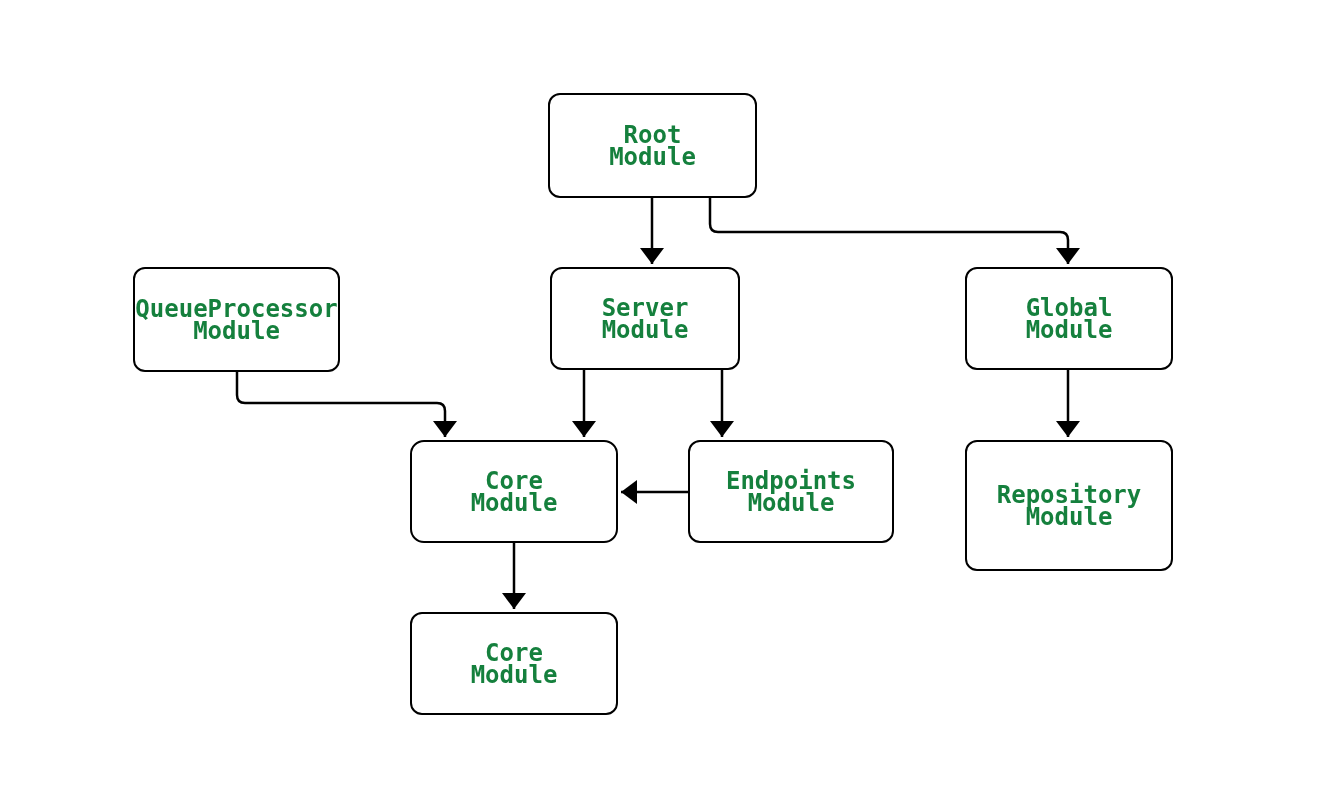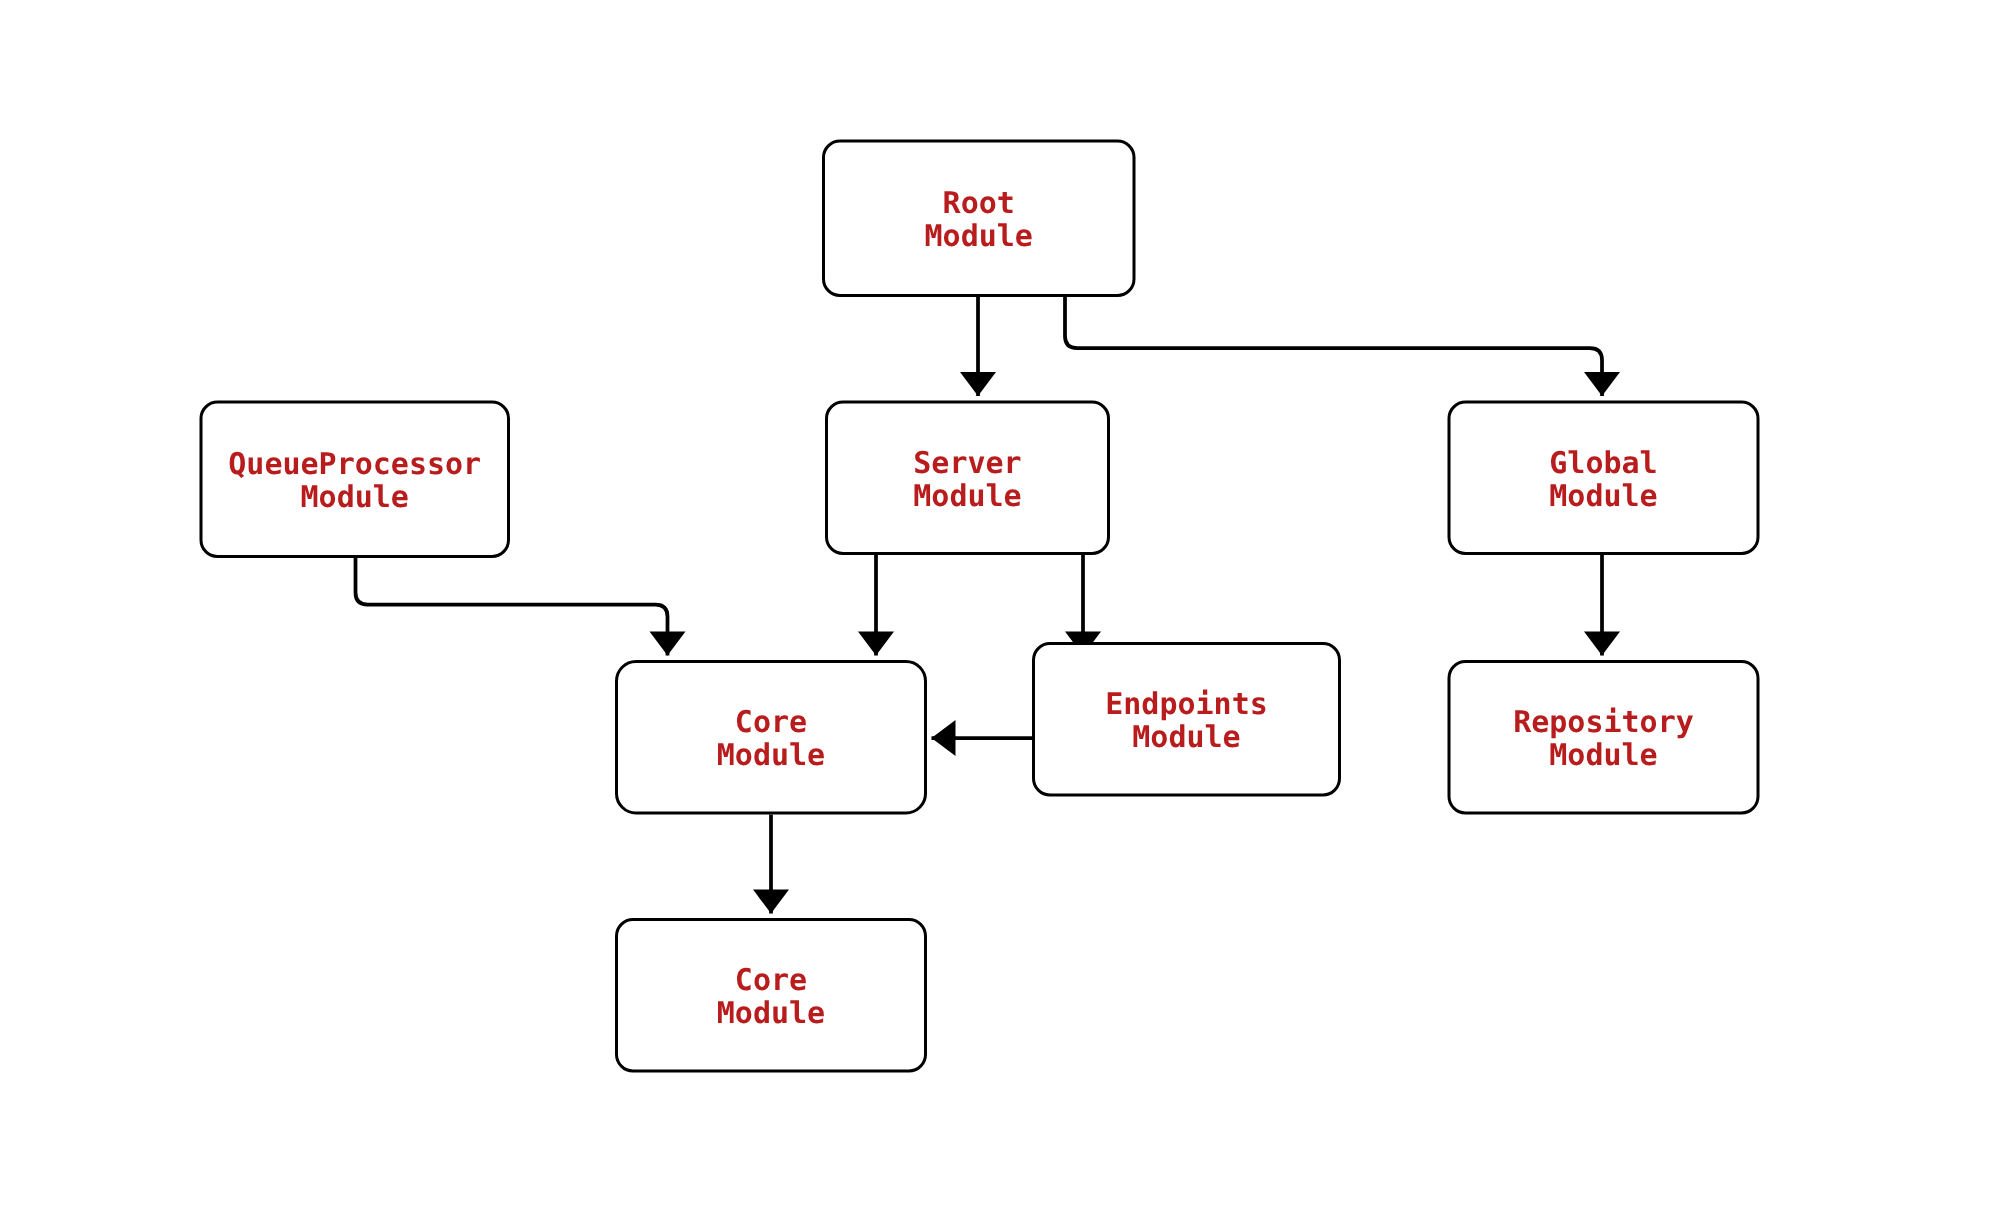--- a/index.html
+++ b/index.html
@@ -32,34 +32,34 @@
     box-sizing: border-box;
     background: #ffffff;
     border: 2.5px solid #000000;
     border-radius: 12px;
     display: flex;
     align-items: center;
     justify-content: center;
     text-align: center;
   }
   .node .label {
-    font-size: 20px;
+    font-size: 24px;
     font-weight: bold;
     line-height: 22px;
-    color: #b91c1c;
+    color: #15803d;
     white-space: pre-line;
   }
   
   #n-root           { left: 548px; top: 93px;  width: 209px; height: 105px; }
   #n-queueprocessor { left: 133px; top: 267px; width: 207px; height: 105px; }
   #n-server         { left: 550px; top: 267px; width: 190px; height: 103px; }
   #n-global         { left: 965px; top: 267px; width: 208px; height: 103px; align-items: center; }
   #n-core           { left: 410px; top: 440px; width: 208px; height: 103px; border-radius: 14px; }
-  #n-endpoints      { left: 688px; top: 428px; width: 206px; height: 103px; }
-  #n-repository     { left: 965px; top: 440px; width: 208px; height: 103px; }
+  #n-endpoints      { left: 688px; top: 440px; width: 206px; height: 103px; }
+  #n-repository     { left: 965px; top: 440px; width: 208px; height: 131px; }
   #n-queue          { left: 410px; top: 612px; width: 208px; height: 103px; }
 </style>
 </head>
 <body>
 
 <div class="canvas">
 
   <svg class="edges" width="1337" height="809" viewBox="0 0 1337 809" xmlns="http://www.w3.org/2000/svg">
     <defs>
       <marker id="ah" markerUnits="userSpaceOnUse" markerWidth="18" markerHeight="28" viewBox="0 0 18 28" refX="17" refY="14" orient="auto">

